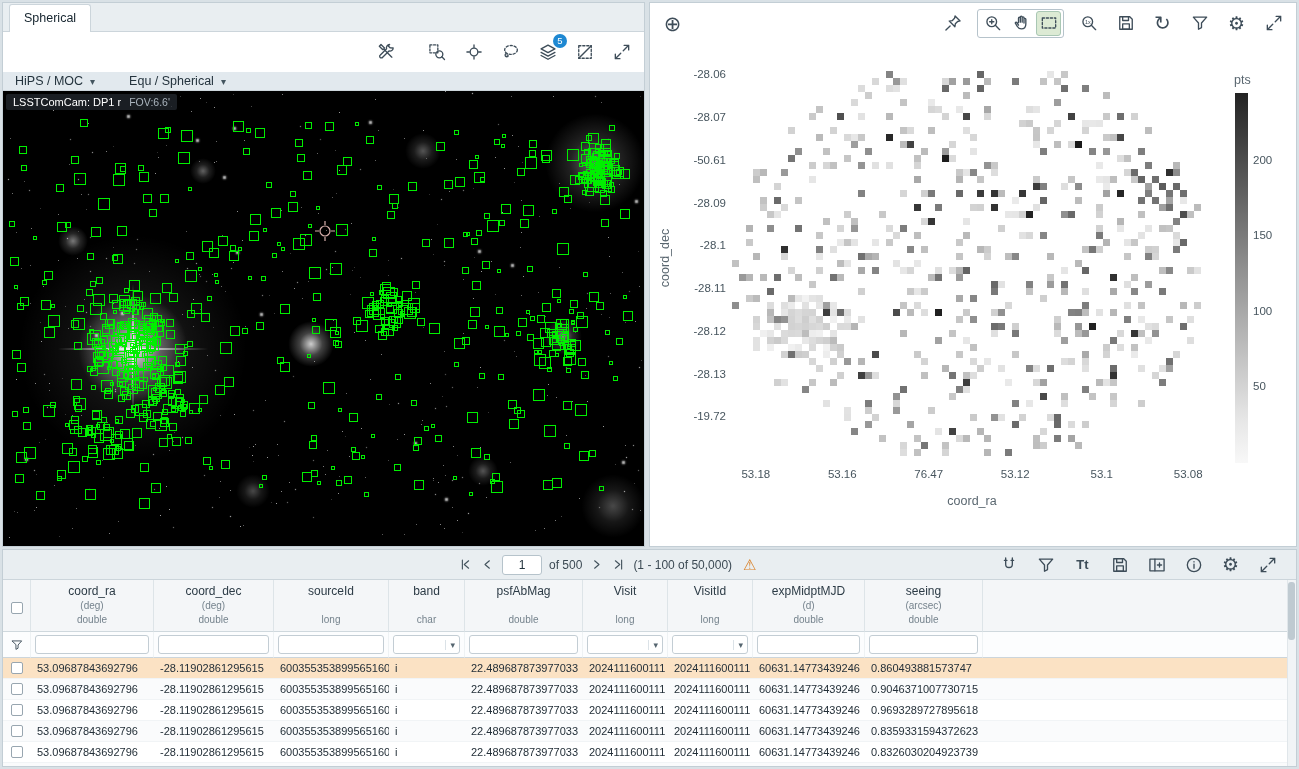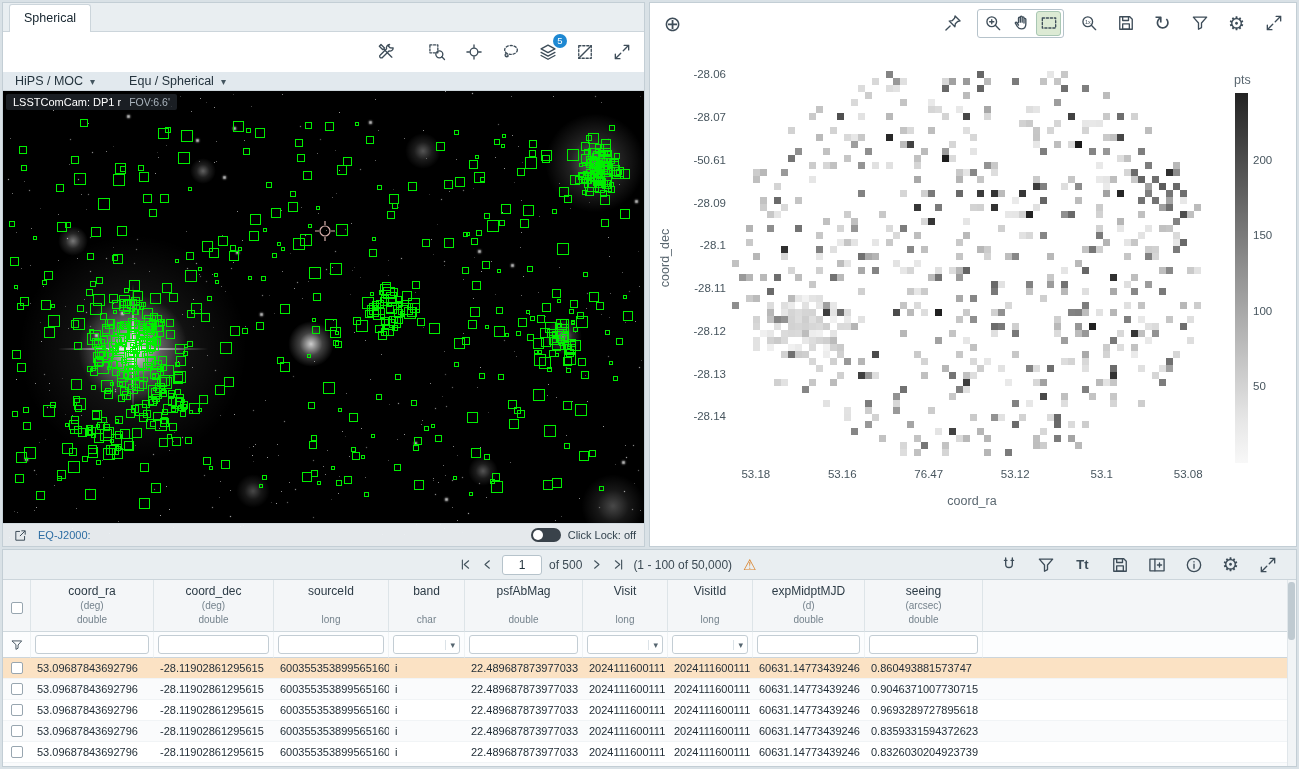--- a/index.html
+++ b/index.html
@@ -160,33 +160,20 @@
       <div class="stars" id="stars2" style="box-shadow: rgba(255, 255, 255, 0.68) 459px 386px 1px, rgba(255, 255, 255, 0.5) 310px 426px 1px, rgba(255, 255, 255, 0.75) 438px 108px 1px, rgba(255, 255, 255, 0.76) 323px 178px 1px, rgba(255, 255, 255, 0.57) 284px 411px 1px, rgba(255, 255, 255, 0.58) 134px 148px 1px, rgba(255, 255, 255, 0.8) 630px 354px 1px, rgba(255, 255, 255, 0.8) 432px 403px 1px, rgba(255, 255, 255, 0.69) 86px 398px 1px, rgba(255, 255, 255, 0.83) 441px 170px 1px, rgba(255, 255, 255, 0.81) 89px 61px 1px, rgba(255, 255, 255, 0.63) 85px 103px 1px, rgba(255, 255, 255, 0.76) 294px 191px 1px, rgba(255, 255, 255, 0.67) 378px 232px 1px, rgba(255, 255, 255, 0.68) 629px 418px 1px, rgba(255, 255, 255, 0.46) 442px 283px 1px, rgba(255, 255, 255, 0.81) 112px 298px 1px, rgba(255, 255, 255, 0.68) 212px 279px 1px, rgba(255, 255, 255, 0.69) 332px 160px 1px, rgba(255, 255, 255, 0.57) 250px 319px 1px, rgba(255, 255, 255, 0.6) 41px 400px 1px, rgba(255, 255, 255, 0.89) 64px 147px 1px, rgba(255, 255, 255, 0.77) 605px 48px 1px, rgba(255, 255, 255, 0.82) 31px 379px 1px, rgba(255, 255, 255, 0.85) 398px 167px 1px, rgba(255, 255, 255, 0.86) 101px 11px 1px, rgba(255, 255, 255, 0.65) 110px 212px 1px, rgba(255, 255, 255, 0.51) 197px 185px 1px, rgba(255, 255, 255, 0.57) 363px 356px 1px, rgba(255, 255, 255, 0.67) 259px 204px 1px, rgba(255, 255, 255, 0.52) 495px 33px 1px, rgba(255, 255, 255, 0.72) 26px 99px 1px, rgba(255, 255, 255, 0.94) 465px 422px 1px, rgba(255, 255, 255, 0.64) 476px 392px 1px, rgba(255, 255, 255, 0.93) 623px 366px 1px, rgba(255, 255, 255, 0.6) 600px 55px 1px, rgba(255, 255, 255, 0.57) 605px 265px 1px, rgba(255, 255, 255, 0.75) 184px 177px 1px, rgba(255, 255, 255, 0.6) 133px 158px 1px, rgba(255, 255, 255, 0.91) 621px 400px 1px, rgba(255, 255, 255, 0.55) 449px 296px 1px, rgba(255, 255, 255, 0.56) 563px 276px 1px, rgba(255, 255, 255, 0.61) 87px 146px 1px, rgba(255, 255, 255, 0.56) 310px 369px 1px, rgba(255, 255, 255, 0.47) 626px 200px 1px, rgba(255, 255, 255, 0.58) 170px 436px 1px, rgba(255, 255, 255, 0.8) 83px 221px 1px, rgba(255, 255, 255, 0.79) 292px 398px 1px, rgba(255, 255, 255, 0.6) 201px 384px 1px, rgba(255, 255, 255, 0.95) 469px 2px 1px, rgba(255, 255, 255, 0.89) 636px 276px 1px, rgba(255, 255, 255, 0.85) 302px 144px 1px, rgba(255, 255, 255, 0.63) 67px 48px 1px, rgba(255, 255, 255, 0.57) 501px 249px 1px, rgba(255, 255, 255, 0.53) 342px 138px 1px, rgba(255, 255, 255, 0.83) 193px 172px 1px, rgba(255, 255, 255, 0.79) 333px 141px 1px, rgba(255, 255, 255, 0.69) 281px 330px 1px, rgba(255, 255, 255, 0.61) 525px 243px 1px, rgba(255, 255, 255, 0.62) 443px 315px 1px, rgba(255, 255, 255, 0.68) 297px 35px 1px, rgba(255, 255, 255, 0.48) 87px 235px 1px, rgba(255, 255, 255, 0.75) 449px 389px 1px, rgba(255, 255, 255, 0.59) 584px 202px 1px, rgba(255, 255, 255, 0.47) 290px 285px 1px, rgba(255, 255, 255, 0.88) 5px 88px 1px, rgba(255, 255, 255, 0.78) 150px 363px 1px, rgba(255, 255, 255, 0.74) 432px 317px 1px, rgba(255, 255, 255, 0.84) 44px 316px 1px, rgba(255, 255, 255, 0.64) 357px 78px 1px, rgba(255, 255, 255, 0.91) 179px 346px 1px, rgba(255, 255, 255, 0.55) 635px 379px 1px, rgba(255, 255, 255, 0.84) 395px 312px 1px, rgba(255, 255, 255, 0.6) 592px 5px 1px, rgba(255, 255, 255, 0.53) 203px 190px 1px, rgba(255, 255, 255, 0.64) 151px 398px 1px, rgba(255, 255, 255, 0.52) 596px 416px 1px, rgba(255, 255, 255, 0.75) 103px 167px 1px, rgba(255, 255, 255, 0.6) 41px 283px 1px, rgba(255, 255, 255, 0.59) 131px 172px 1px, rgba(255, 255, 255, 0.78) 87px 180px 1px, rgba(255, 255, 255, 0.63) 460px 99px 1px, rgba(255, 255, 255, 0.49) 317px 48px 1px, rgba(255, 255, 255, 0.84) 75px 88px 1px, rgba(255, 255, 255, 0.49) 257px 393px 1px, rgba(255, 255, 255, 0.88) 112px 300px 1px, rgba(255, 255, 255, 0.73) 209px 416px 1px, rgba(255, 255, 255, 0.92) 227px 425px 1px, rgba(255, 255, 255, 0.66) 228px 177px 1px, rgba(255, 255, 255, 0.55) 496px 133px 1px;"></div>
       <div class="stars" id="stars3" style="box-shadow: rgba(255, 255, 255, 0.85) 231px 37px 2px 1px, rgba(255, 255, 255, 0.85) 412px 352px 2px 1px, rgba(255, 255, 255, 0.85) 194px 49px 2px 1px, rgba(255, 255, 255, 0.85) 443px 408px 2px 1px, rgba(255, 255, 255, 0.85) 119px 222px 2px 1px, rgba(255, 255, 255, 0.85) 367px 31px 2px 1px, rgba(255, 255, 255, 0.85) 93px 244px 2px 1px, rgba(255, 255, 255, 0.85) 221px 86px 2px 1px, rgba(255, 255, 255, 0.85) 125px 25px 2px 1px, rgba(255, 255, 255, 0.85) 258px 223px 2px 1px, rgba(255, 255, 255, 0.85) 620px 371px 2px 1px, rgba(255, 255, 255, 0.85) 234px 161px 2px 1px, rgba(255, 255, 255, 0.85) 633px 110px 2px 1px, rgba(255, 255, 255, 0.85) 509px 174px 2px 1px, rgba(255, 255, 255, 0.85) 23px 368px 2px 1px, rgba(255, 255, 255, 0.85) 476px 160px 2px 1px;"></div>
       <div class="sky-label">
         <span>LSSTComCam: DP1 r</span>
         <span class="fov">FOV:6.6'</span>
       </div>
       <svg class="crosshair" style="left:312px;top:130px" width="20" height="20">
         <circle cx="10" cy="10" r="5" fill="none" stroke="#d8b0ac" stroke-width="1.2"></circle>
         <path d="M10 0v4M10 16v4M0 10h4M16 10h4" stroke="#d8b0ac" stroke-width="1.2"></path>
       </svg>
-      <div class="sky-footer">
-        <span class="icon-btn" style="width:18px;height:18px">
-          <svg class="ic" style="width:15px;height:15px" viewBox="0 0 24 24">
-              <path d="M10.5 5.5H4.5v14h14v-6"></path>
-              <path d="M14 4.5h5.5V10M19 5l-7.5 7.5"></path>
-            </svg>
-        </span>
-        <span class="eq-label">EQ-J2000:</span>
-        <span class="footer-right">
-          <span class="tog"></span>
-          <span>Click Lock: off</span>
-        </span>
-      </div>
     <div class="glow" style="left: 75px; top: 203px; width: 110px; height: 110px; opacity: 0.95;"></div>
         <div class="glow" style="left: 15px; top: 143px; width: 230px; height: 230px; opacity: 0.22;"></div>
         <div class="glow" style="left: 285px; top: 230px; width: 46px; height: 46px; opacity: 0.85;"></div>
         <div class="glow" style="left: 542px; top: 22px; width: 100px; height: 100px; opacity: 0.45;"></div>
         <div class="glow" style="left: 55px; top: 135px; width: 30px; height: 30px; opacity: 0.5;"></div>
         <div class="glow" style="left: 541px; top: 226px; width: 38px; height: 38px; opacity: 0.55;"></div>
         <div class="glow" style="left: 402px; top: 42px; width: 36px; height: 36px; opacity: 0.35;"></div>
         <div class="glow" style="left: 578px; top: 383px; width: 64px; height: 64px; opacity: 0.3;"></div>
         <div class="glow" style="left: 187px; top: 67px; width: 26px; height: 26px; opacity: 0.4;"></div>
         <div class="glow" style="left: 465px; top: 365px; width: 30px; height: 30px; opacity: 0.35;"></div>
@@ -1572,21 +1559,21 @@
       <div class="cbar"></div>
       <div class="cblabel">pts</div>
     <div class="ytick" style="top: 25.2747px;">-28.06</div>
         <div class="ytick" style="top: 68.022px;">-28.07</div>
         <div class="ytick" style="top: 110.769px;">-50.61</div>
         <div class="ytick" style="top: 153.516px;">-28.09</div>
         <div class="ytick" style="top: 196.264px;">-28.1</div>
         <div class="ytick" style="top: 239.011px;">-28.11</div>
         <div class="ytick" style="top: 281.758px;">-28.12</div>
         <div class="ytick" style="top: 324.505px;">-28.13</div>
-        <div class="ytick" style="top: 367.253px;">-28.14</div>
+        <div class="ytick" style="top: 367.253px;">-19.72</div>
         <div class="xtick" style="left: 105.784px;">53.18</div>
         <div class="xtick" style="left: 192.27px;">53.16</div>
         <div class="xtick" style="left: 278.757px;">76.47</div>
         <div class="xtick" style="left: 365.243px;">53.12</div>
         <div class="xtick" style="left: 451.73px;">53.1</div>
         <div class="xtick" style="left: 538.216px;">53.08</div>
         <div class="cbtick" style="top: 110.959px;">200</div>
         <div class="cbtick" style="top: 186.469px;">150</div>
         <div class="cbtick" style="top: 261.98px;">100</div>
         <div class="cbtick" style="top: 337.49px;">50</div>

